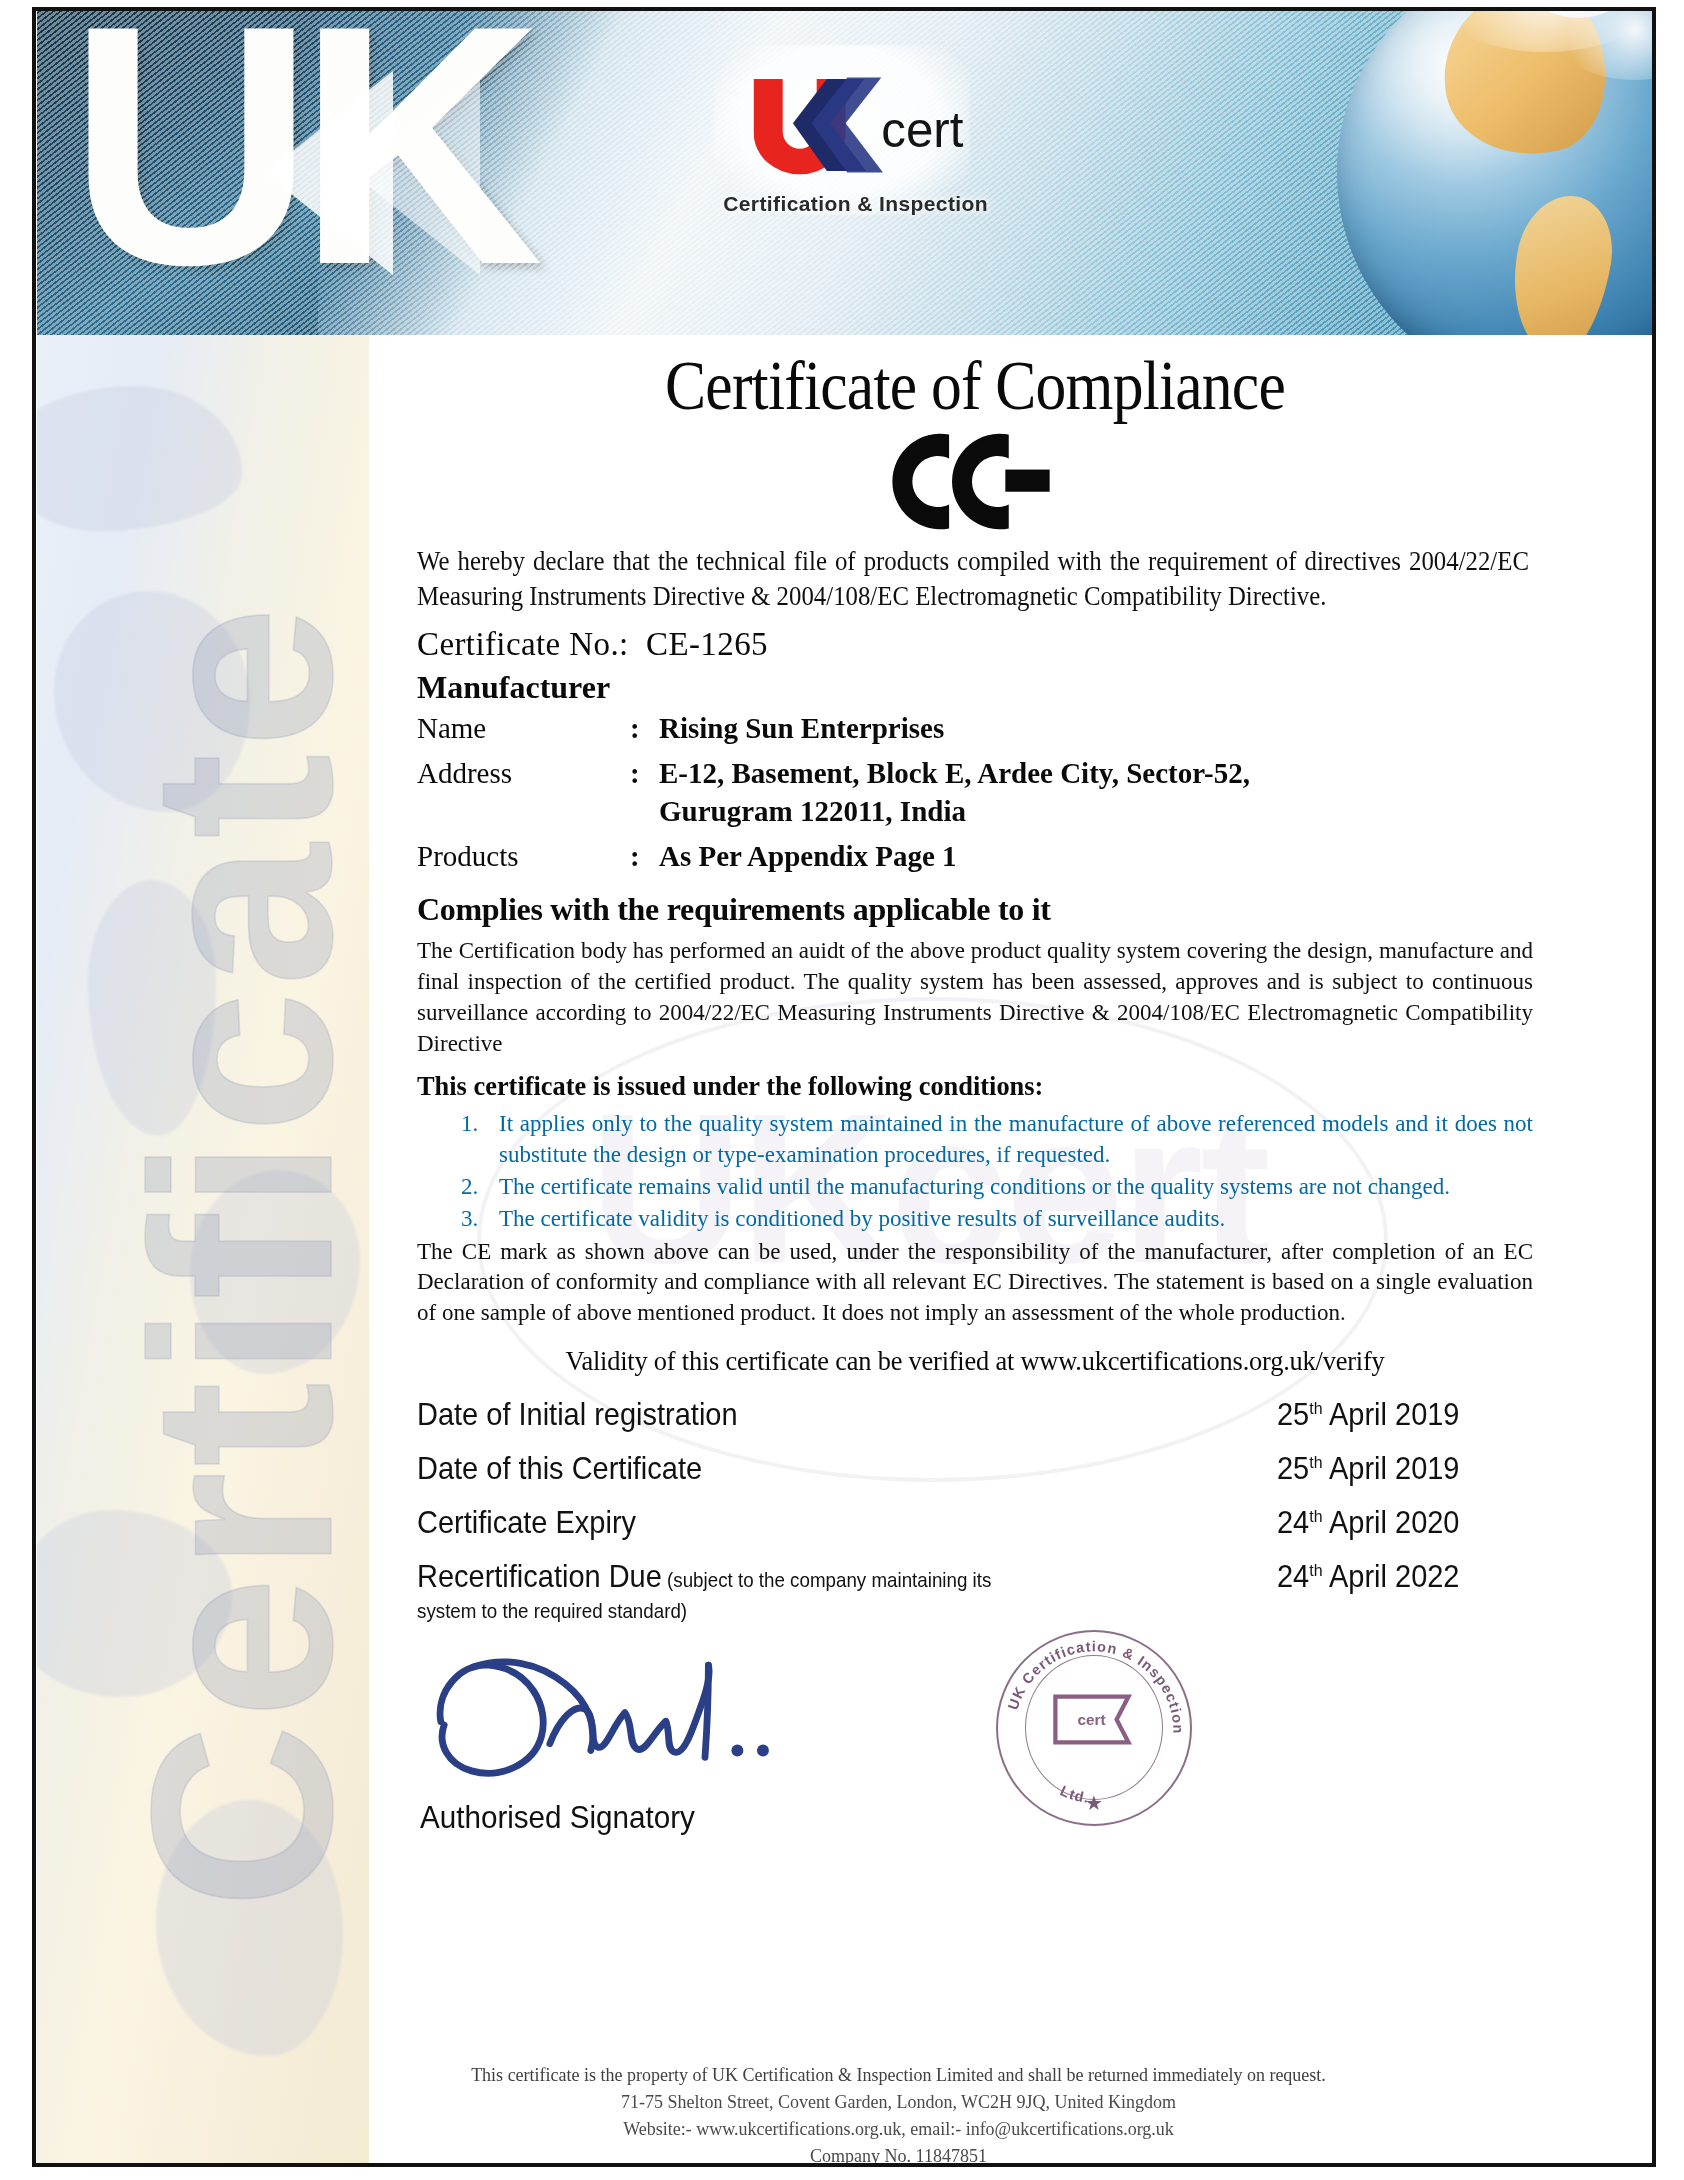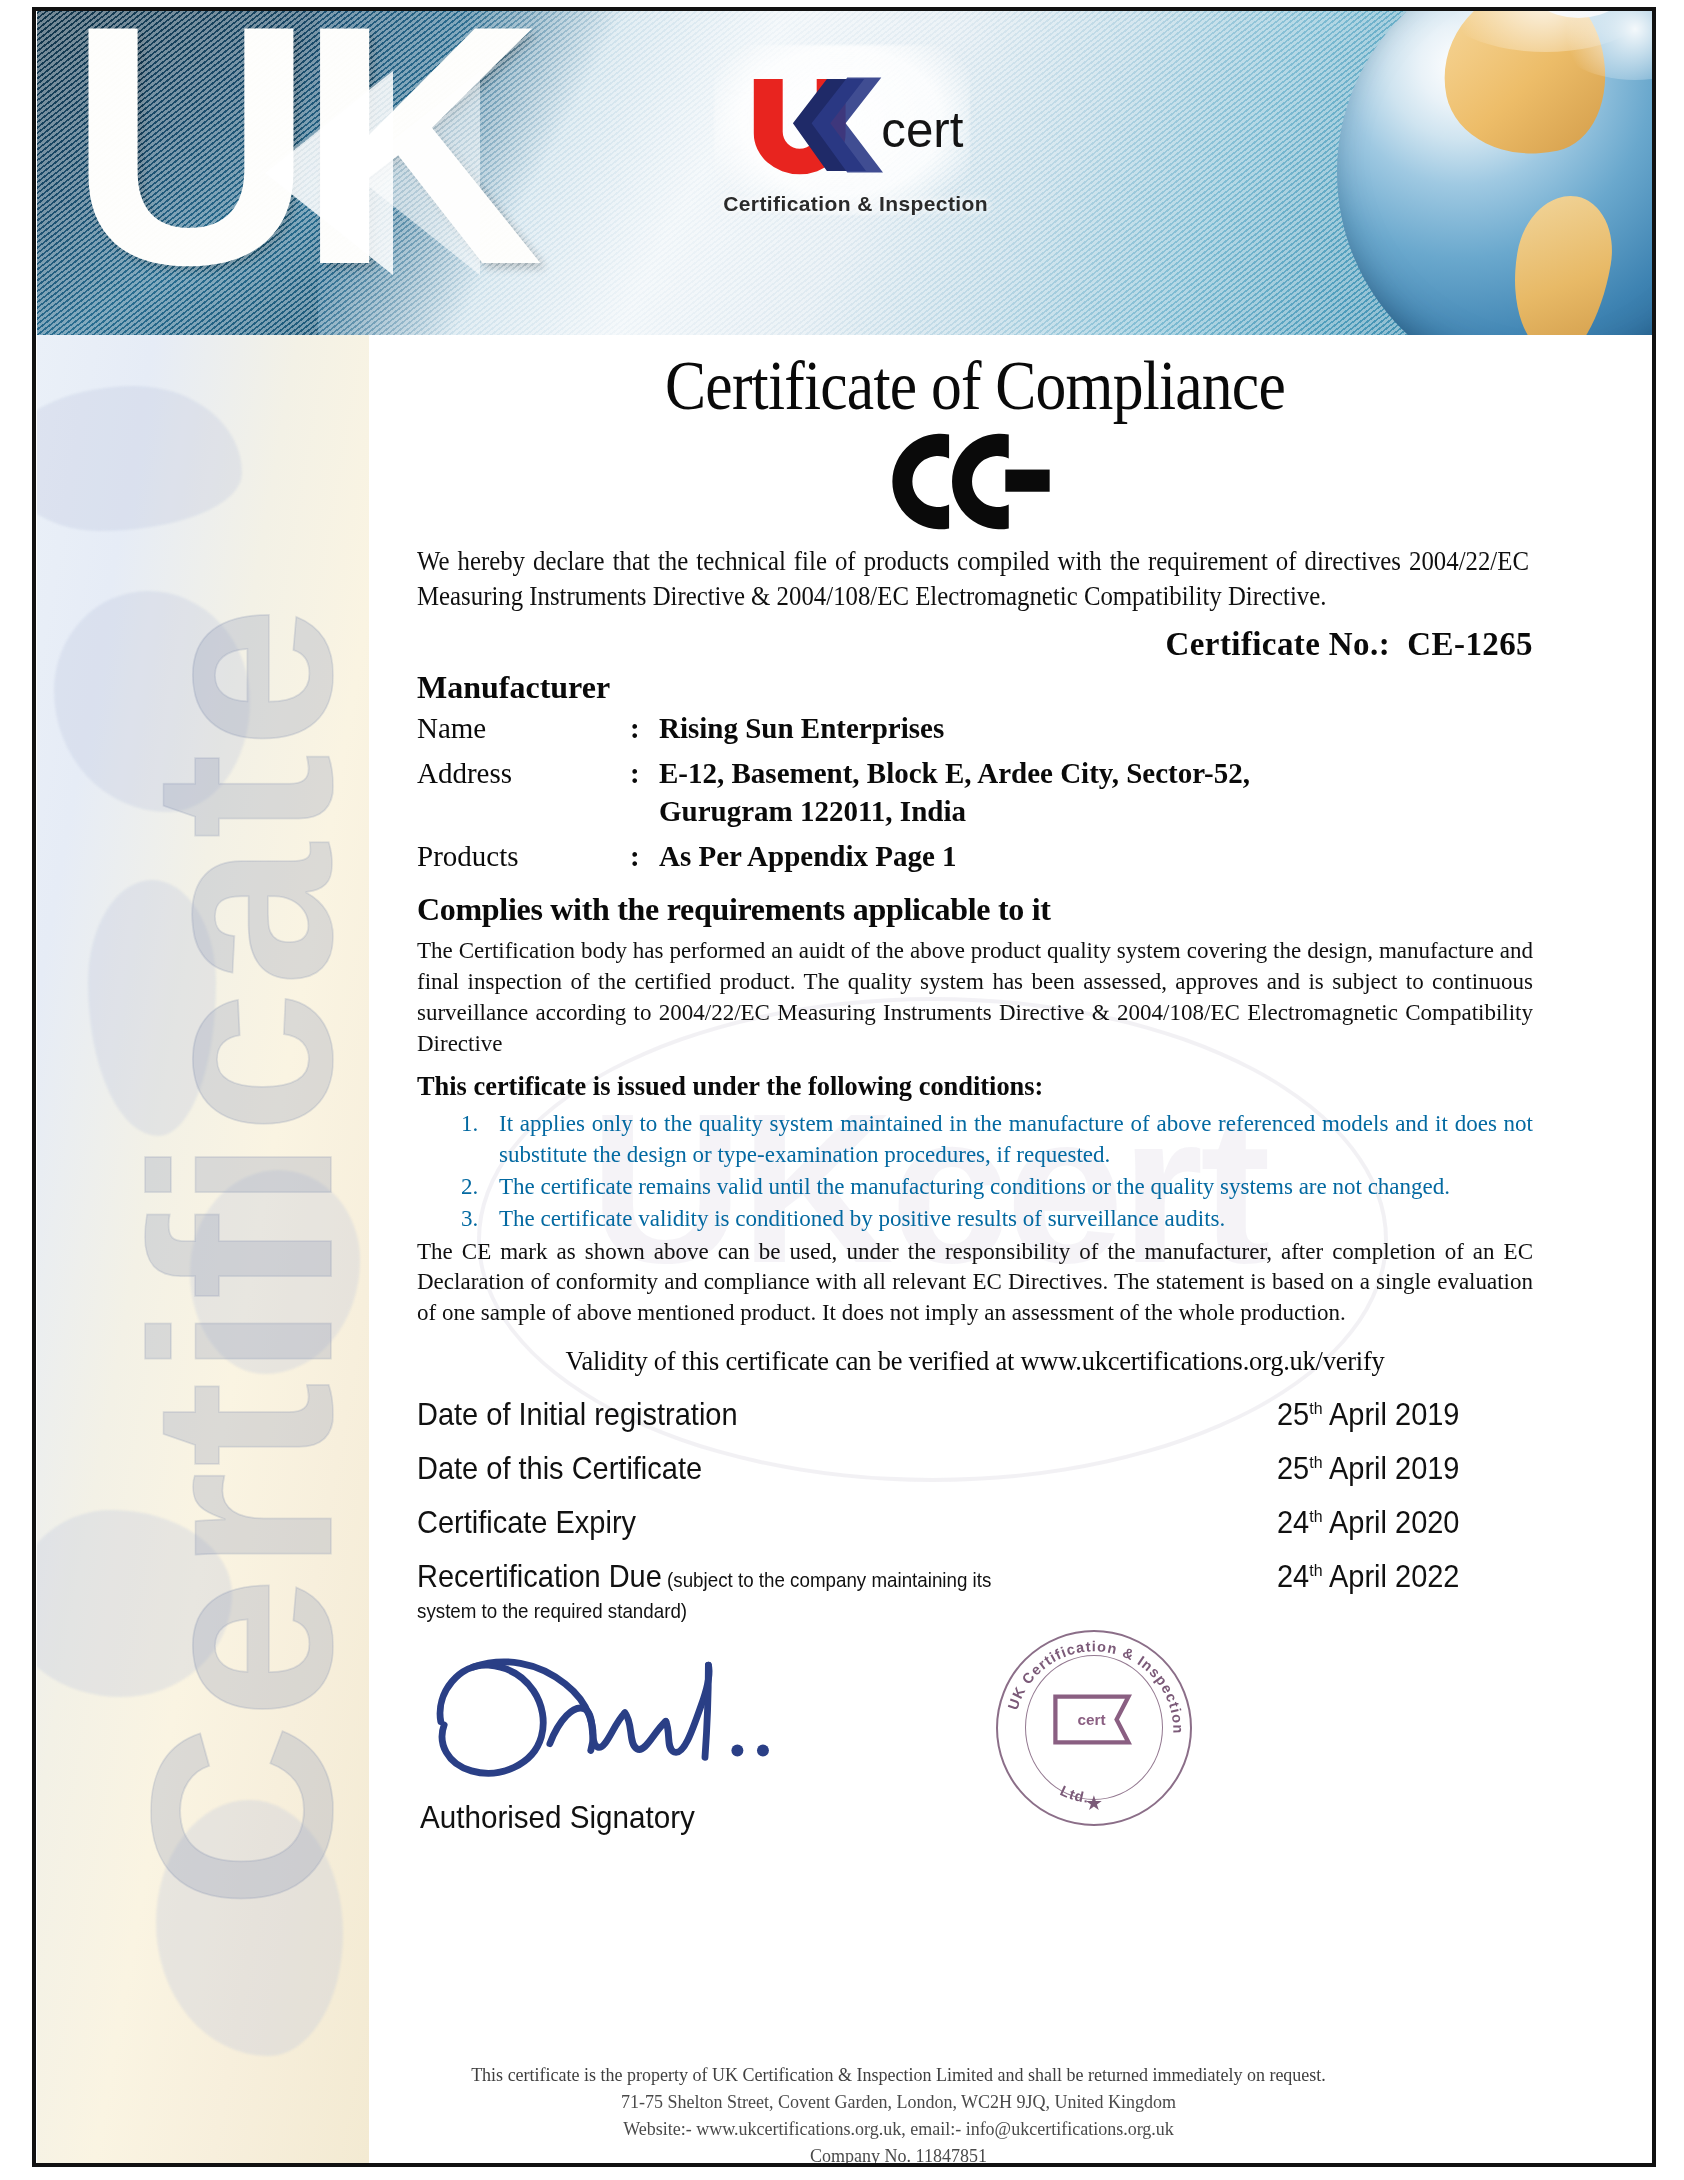--- a/index.html
+++ b/index.html
@@ -281,23 +281,23 @@
 
   .lead {
     font-size: 26.4px;
     line-height: 1.32;
     transform: scaleX(0.94);
     transform-origin: left;
     width: 106%;
   }
 
   .cert-no {
-    text-align: right;
+    text-align: left;
     font-size: 33px;
-    font-weight: 700;
+    font-weight: 400;
     margin: 12px 0 6.8px 0;
     letter-spacing: 0.4px;
     color: #0a0a0a;
   }
 
   .mfr-head {
     font-size: 32px;
     font-weight: 700;
     margin: 6.8px 0 3.4px 0;
     color: #0a0a0a;

